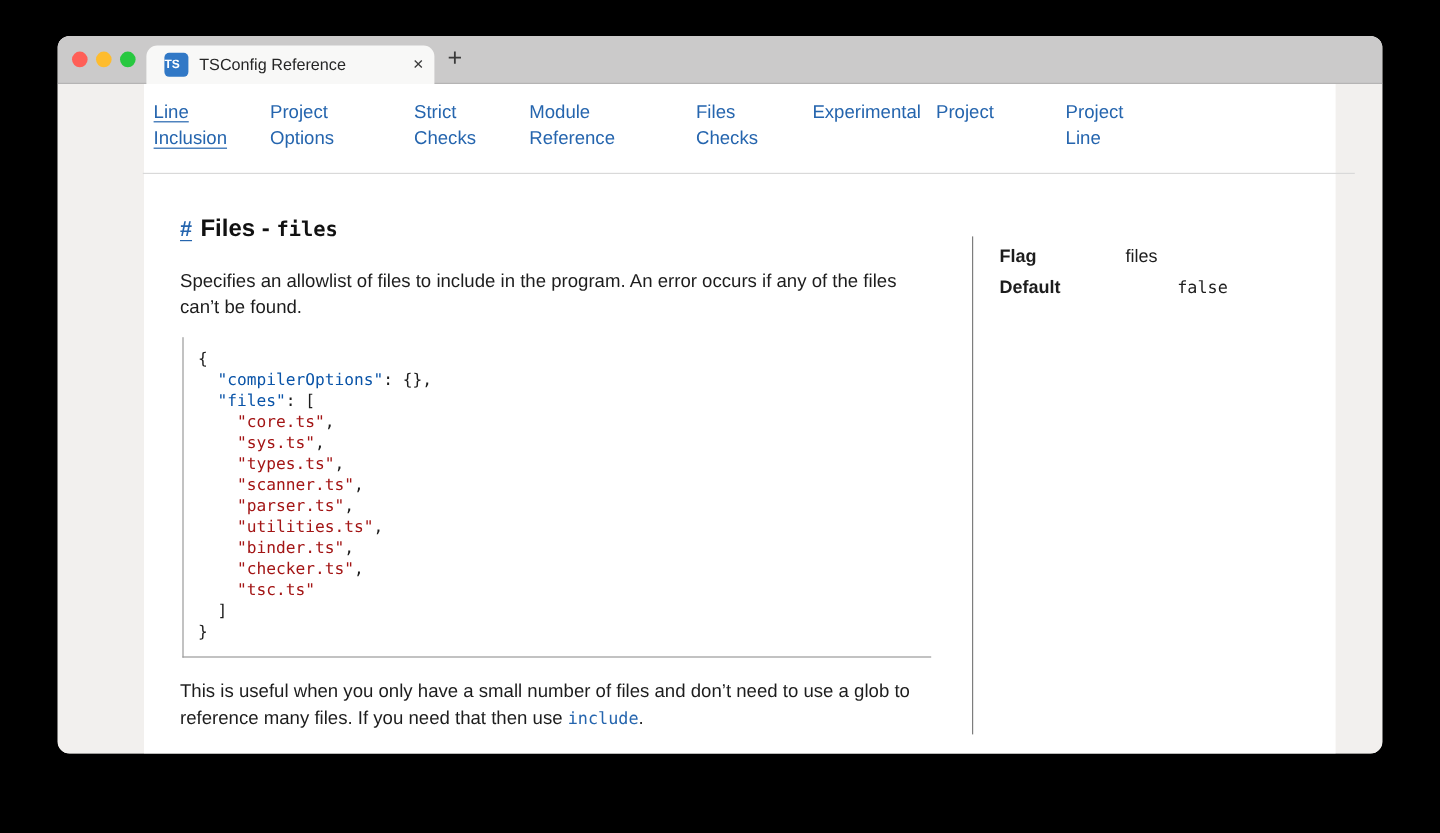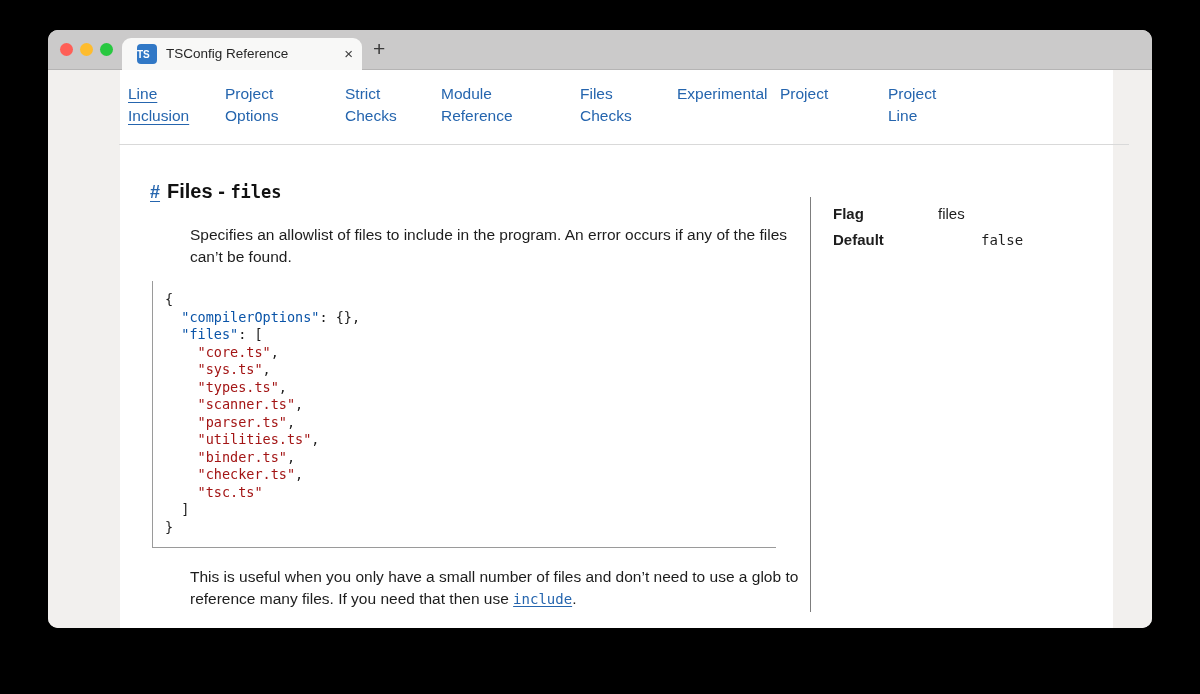--- a/index.html
+++ b/index.html
@@ -70,37 +70,37 @@
     position:absolute; left:71px; top:74px; width:1010px; height:1px; background:#d9d9d9;
   }
 
   
   .article { position:absolute; left:102px; top:104px; width:640px; }
   .h2 { font-size:20px; font-weight:bold; color:#111; line-height:34px; }
   .hash-link { color:#2565ae; text-decoration:underline; text-underline-offset:3px; font-size:18px; margin-right:7px; cursor:pointer; }
   .h2 .mono { font-family:"DejaVu Sans Mono", monospace; font-size:17px; }
 
   .para {
-    margin-top:15px; font-size:15.5px; line-height:21.5px; color:#1d1d1d; width:632px;margin-left:40px;
+    margin-top:15px; font-size:15.5px; line-height:21.5px; color:#1d1d1d; width:632px;
   }
   .codeblock {
     margin-top:14px; margin-left:2px; width:624px;
     border-left:1px solid #9a9a9a; border-bottom:1px solid #9a9a9a;
     padding:10px 0 11px 12px;
     font-family:"DejaVu Sans Mono", monospace; font-size:13.5px; line-height:17.5px;
     white-space:pre; color:#1c1c1c;
   }
   .codeblock .k { color:#0a54a8; }
   .codeblock .s { color:#a31515; }
   .codeblock .p { color:#1c1c1c; }
 
   .para2 { margin-top:18px; }
   .code-link {
     font-family:"DejaVu Sans Mono", monospace; font-size:14px; color:#2565ae;
-    text-decoration:underline; text-underline-offset:2px; cursor:pointer;
+    text-underline-offset:2px; cursor:pointer;
   }
 
   
   .side-rule {
     position:absolute; left:762px; top:127px; width:1px; height:415px; background:#7d7d7d;
   }
   .sidebar { position:absolute; left:785px; top:135px; width:250px; }
   .side-row { display:flex; margin-bottom:9px; align-items:baseline; }
   .side-label { width:105px; font-size:15px; color:#1d1d1d;font-weight:bold; }
   .side-value { font-size:15px; color:#1d1d1d; }

